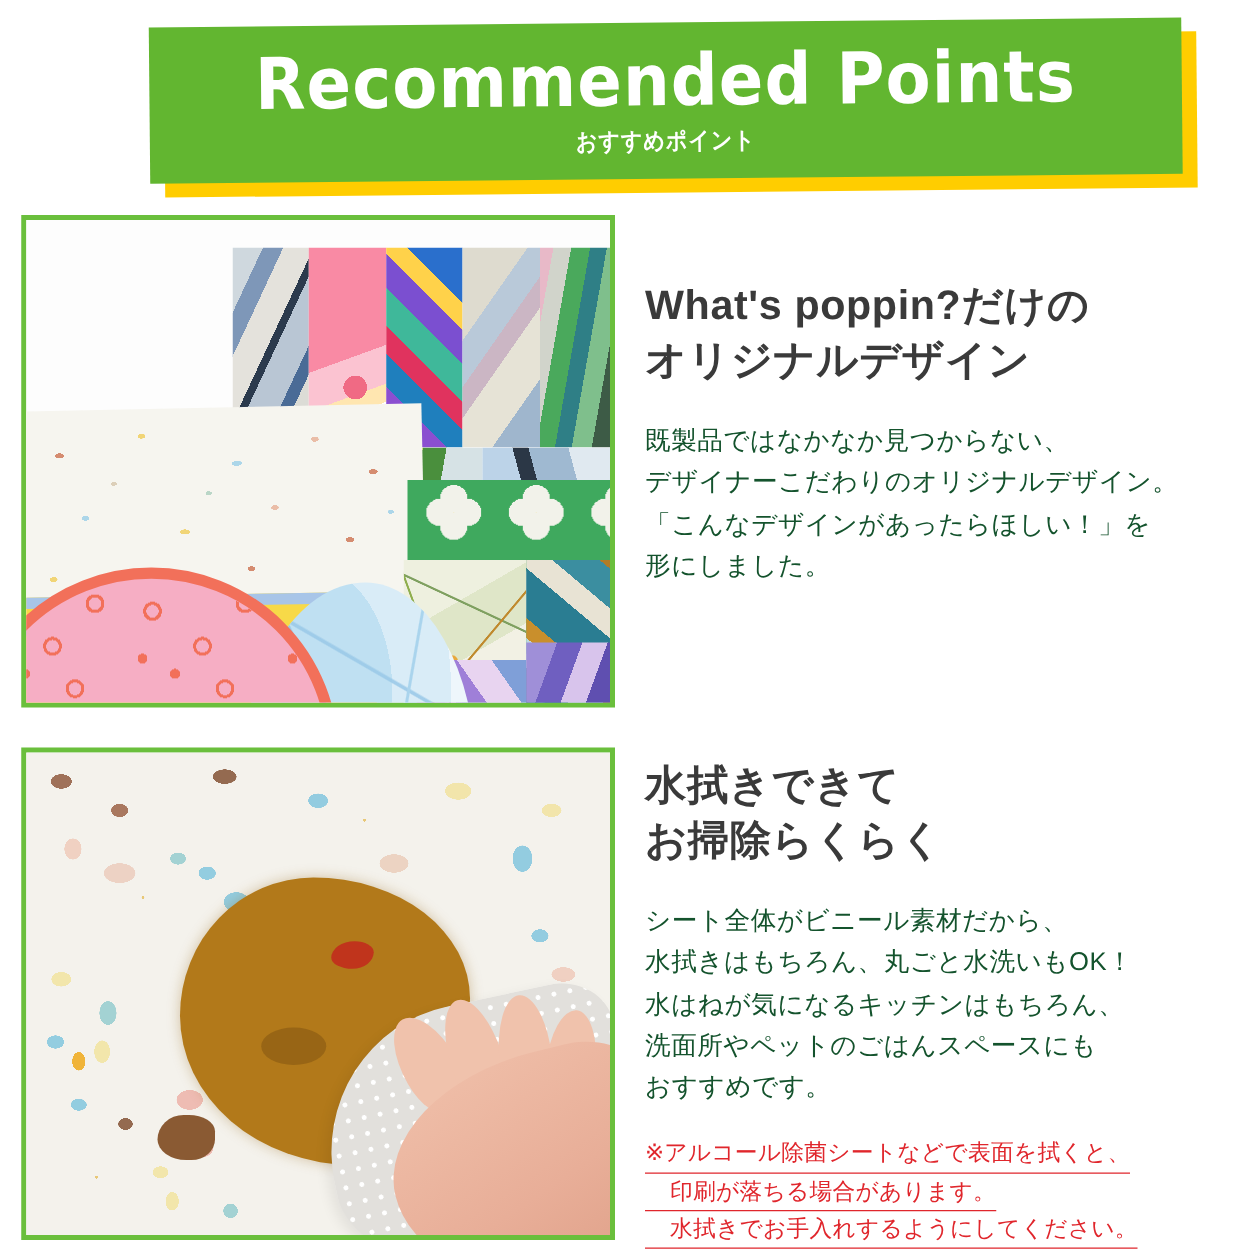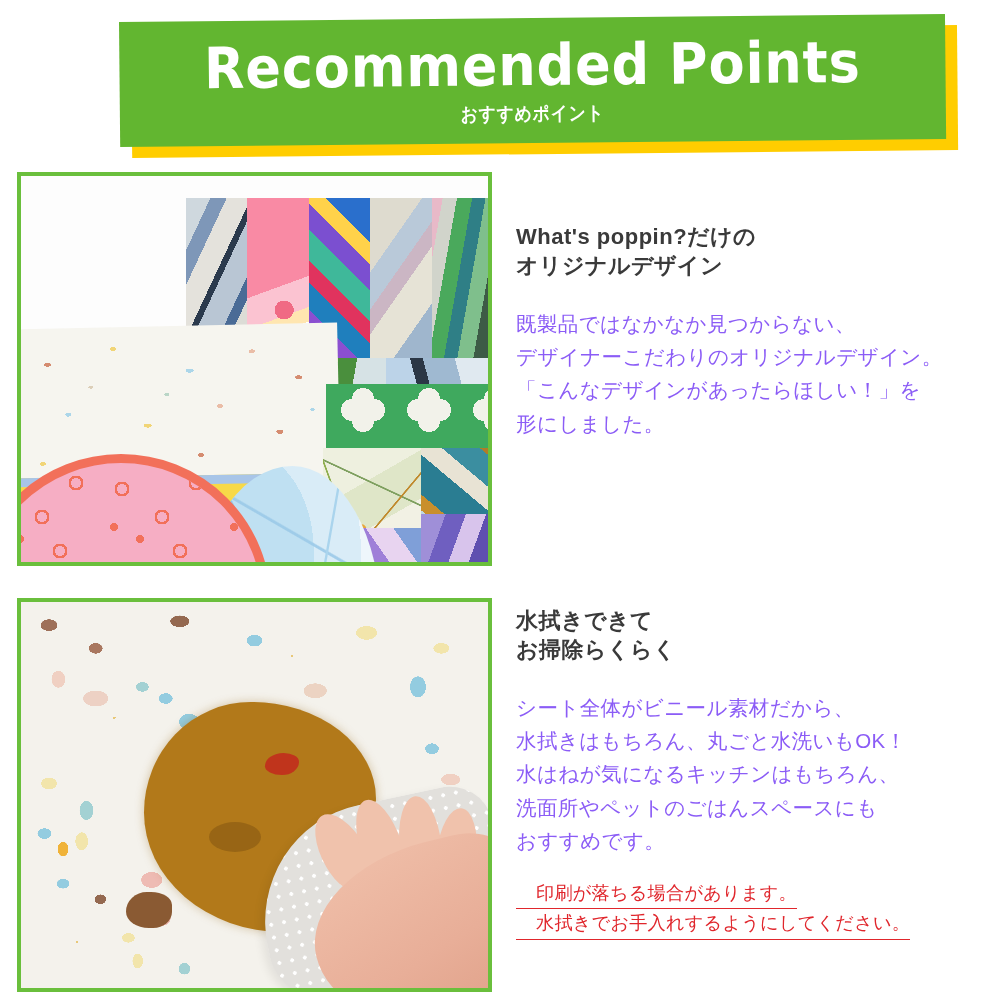--- a/index.html
+++ b/index.html
@@ -306,29 +306,29 @@
   .f2{left:338px;top:196px;width:42px;height:92px;transform:rotate(-18deg);}
   .f3{left:378px;top:194px;width:42px;height:92px;transform:rotate(-6deg);}
   .f4{left:416px;top:206px;width:40px;height:84px;transform:rotate(6deg);}
 
   
   .textcol{position:absolute;left:516px;}
   .t1{top:50px;}
   .t2{top:8px;}
   .h2{
     color:#3a3a3a;
-    font-size:22px;
+    font-size:33px;
     font-weight:700;
     line-height:1.32;
     letter-spacing:.5px;
     margin:0;
     white-space:nowrap;
   }
   .body{
-    color:#8b5cf6;
+    color:#14532d;
     font-size:20.5px;
     line-height:1.62;
     letter-spacing:.4px;
     margin:0;
     white-space:nowrap;
   }
   .gap-a{height:27px;}
   .gap-b{height:22px;}
   .note{
     color:#e0262c;
@@ -419,19 +419,20 @@
       <div class="h2">水拭きできて</div>
       <div class="h2">お掃除らくらく</div>
       <div class="gap-a"></div>
       <div class="body">シート全体がビニール素材だから、</div>
       <div class="body">水拭きはもちろん、丸ごと水洗いもOK！</div>
       <div class="body">水はねが気になるキッチンはもちろん、</div>
       <div class="body">洗面所やペットのごはんスペースにも</div>
       <div class="body">おすすめです。</div>
       <div class="gap-b"></div>
       <div class="note">
+        <span class="ln">※アルコール除菌シートなどで表面を拭くと、</span>
         <span class="ln ind">印刷が落ちる場合があります。</span>
         <span class="ln ind2">水拭きでお手入れするようにしてください。</span>
       </div>
     </div>
   </div>
 
 </div>
 
 </body></html>

